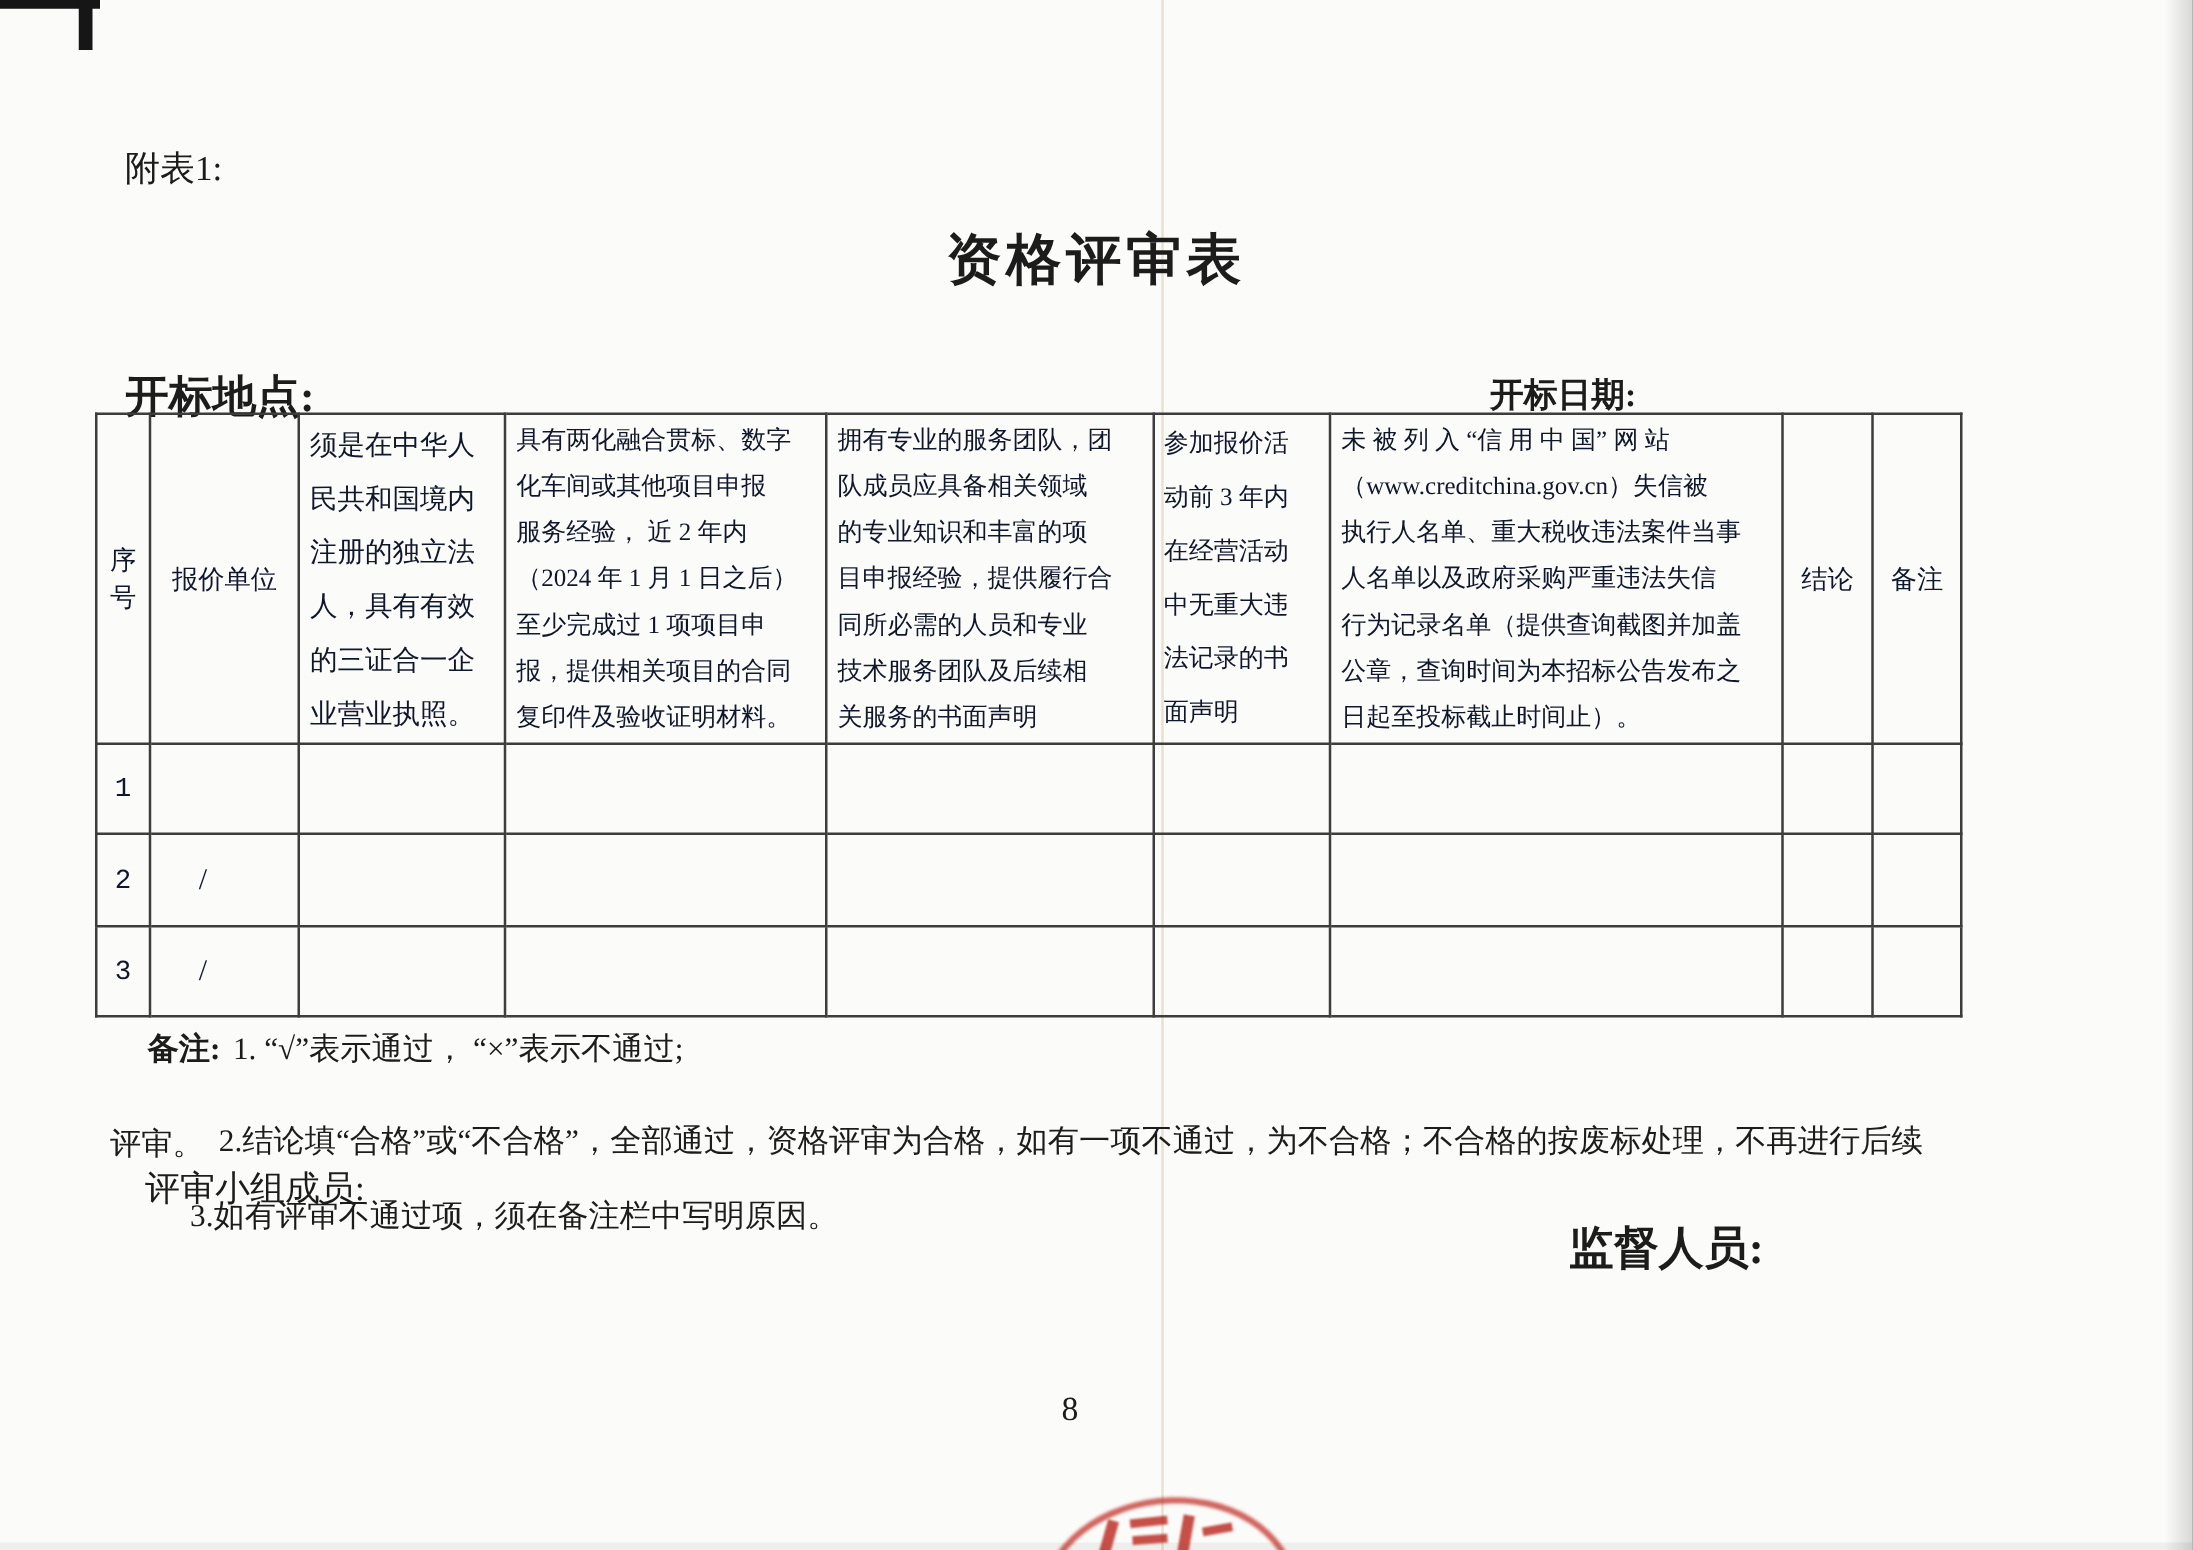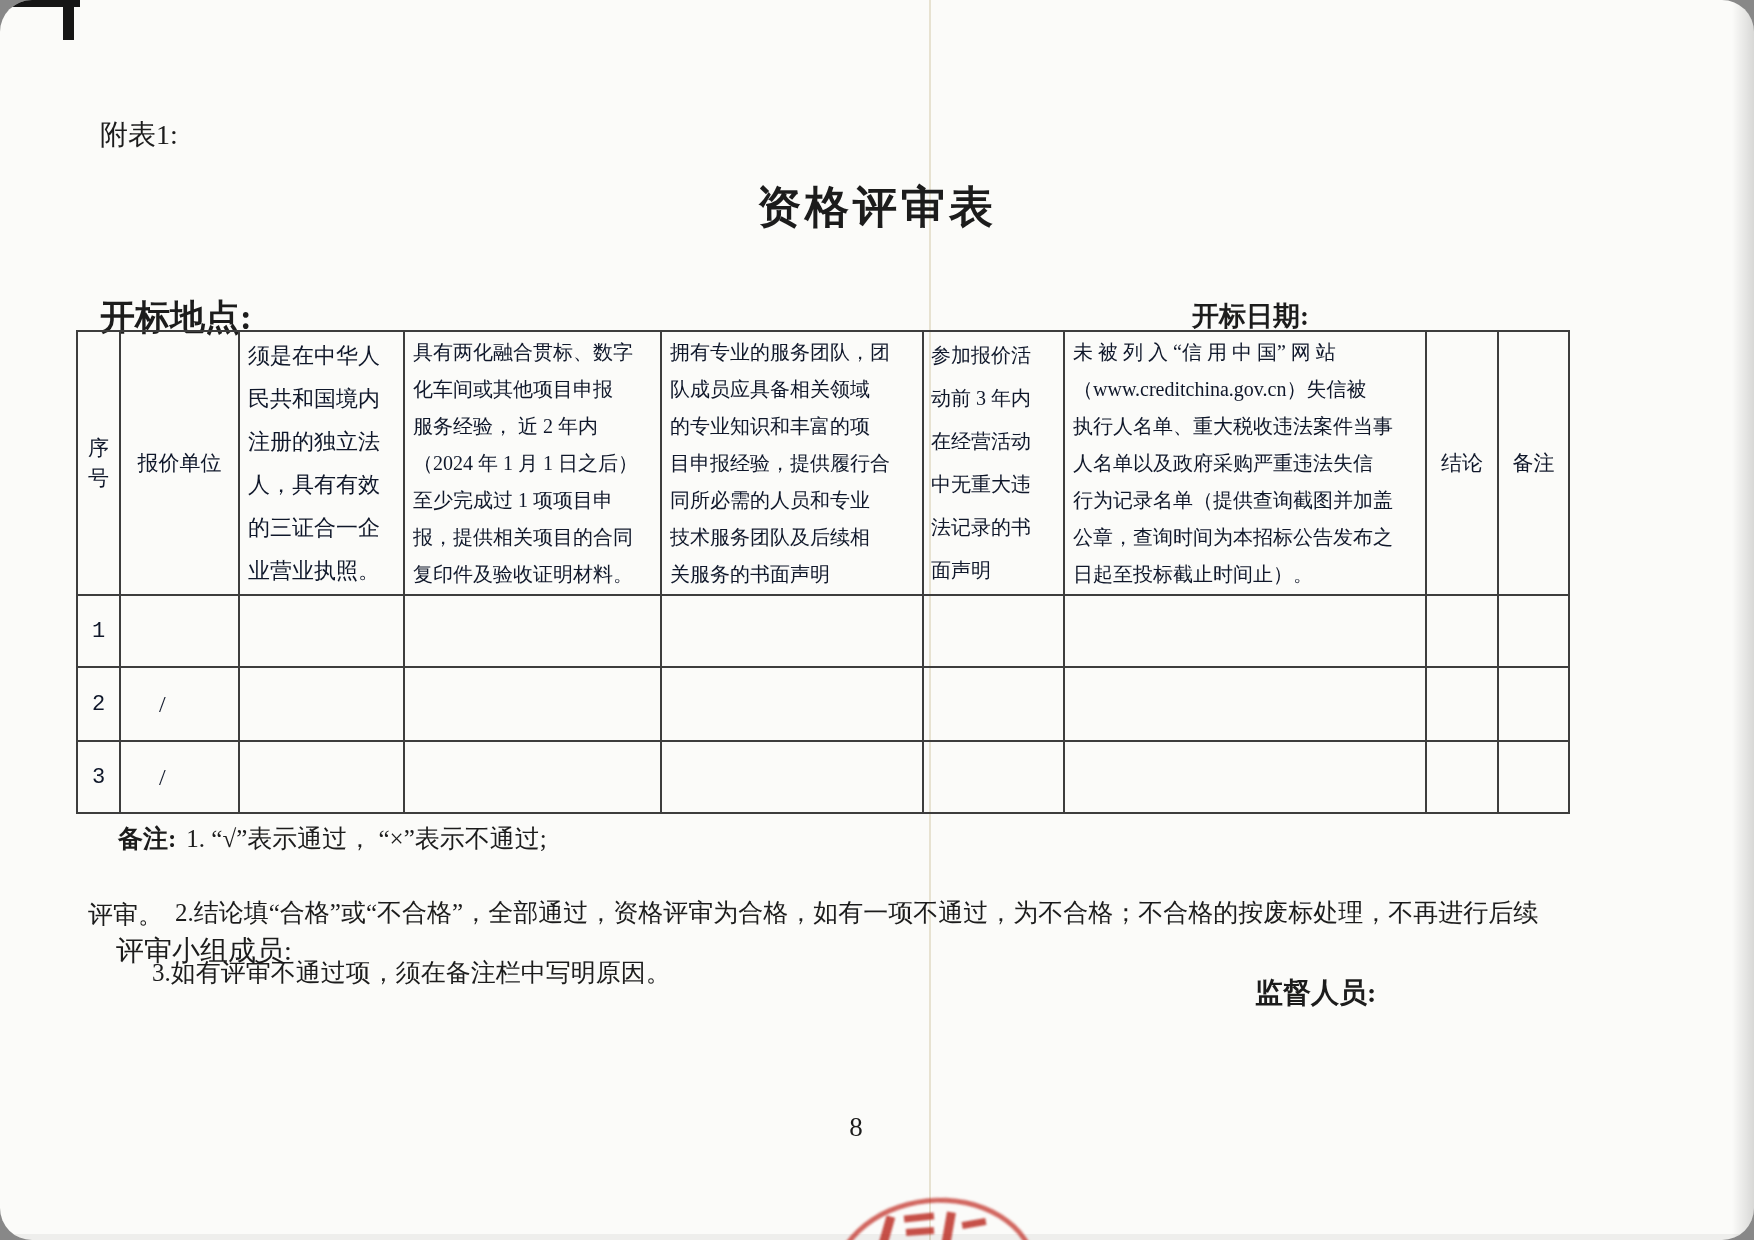--- a/index.html
+++ b/index.html
@@ -1,21 +1,20 @@
 <!DOCTYPE html>
 <html><head>
 <meta charset="utf-8">
 <style>
   html,body{margin:0;padding:0;background:#888;}
   .page{
     position:relative;width:1754px;height:1240px;overflow:hidden;
     background:#fbfbf9;
     font-family:"Liberation Serif","DejaVu Serif",serif;
     color:#1c1c1c;
-    border-radius:32px;
   }
   
   .corner-h{position:absolute;left:0;top:0;width:80px;height:7px;background:#161616;}
   .corner-v{position:absolute;left:63px;top:0;width:11px;height:40px;background:#161616;}
   .fold-line{position:absolute;left:929px;top:0;width:2px;height:1240px;background:rgba(206,196,160,.45);}
   .edge-shade{position:absolute;right:0;top:0;width:22px;height:1240px;
     background:linear-gradient(to right,rgba(0,0,0,0),rgba(0,0,0,.14));}
   .bottom-shade{position:absolute;left:0;bottom:0;width:100%;height:6px;background:rgba(0,0,0,.05);}
 
   .annex{position:absolute;left:100px;top:116px;font-size:28px;}
@@ -43,21 +42,21 @@
   td.unit{font-size:24px;text-align:left;padding-left:38px;vertical-align:middle;}
 
   .notes{position:absolute;left:0;top:0;font-size:25px;}
   .note-line{position:absolute;white-space:nowrap;}
   .n1{left:118px;top:822px;}
   .n1 .lbl{font-weight:bold;margin-right:10px;}
   .n2{left:152px;top:896px;margin-left:23px;}
   .n2b{left:88px;top:898px;}
   .n3{left:152px;top:956px;text-align:right;}
   .panel-label{position:absolute;left:116px;top:932px;font-size:28px;font-weight:normal;}
-  .supervisor-label{position:absolute;left:1255px;top:974px;font-size:28px;font-weight:bold;}
+  .supervisor-label{position:absolute;left:1255px;top:974px;font-size:36px;font-weight:bold;}
   .page-num{position:absolute;left:76px;top:1112px;width:1560px;text-align:center;font-size:27px;}
 
   
   .stamp{position:absolute;left:820px;top:1190px;width:230px;height:60px;}
   .stamp-ring{position:absolute;left:12px;top:8px;width:196px;height:150px;
     border:5px solid rgba(193,43,34,.72);border-radius:50%;
     transform:rotate(-6deg);filter:blur(1.2px);}
   .stroke{position:absolute;background:rgba(185,38,28,.8);filter:blur(1px);}
   .s1{left:62px;top:26px;width:9px;height:32px;transform:rotate(16deg);}
   .s2{left:84px;top:24px;width:30px;height:7px;transform:rotate(-6deg);}

